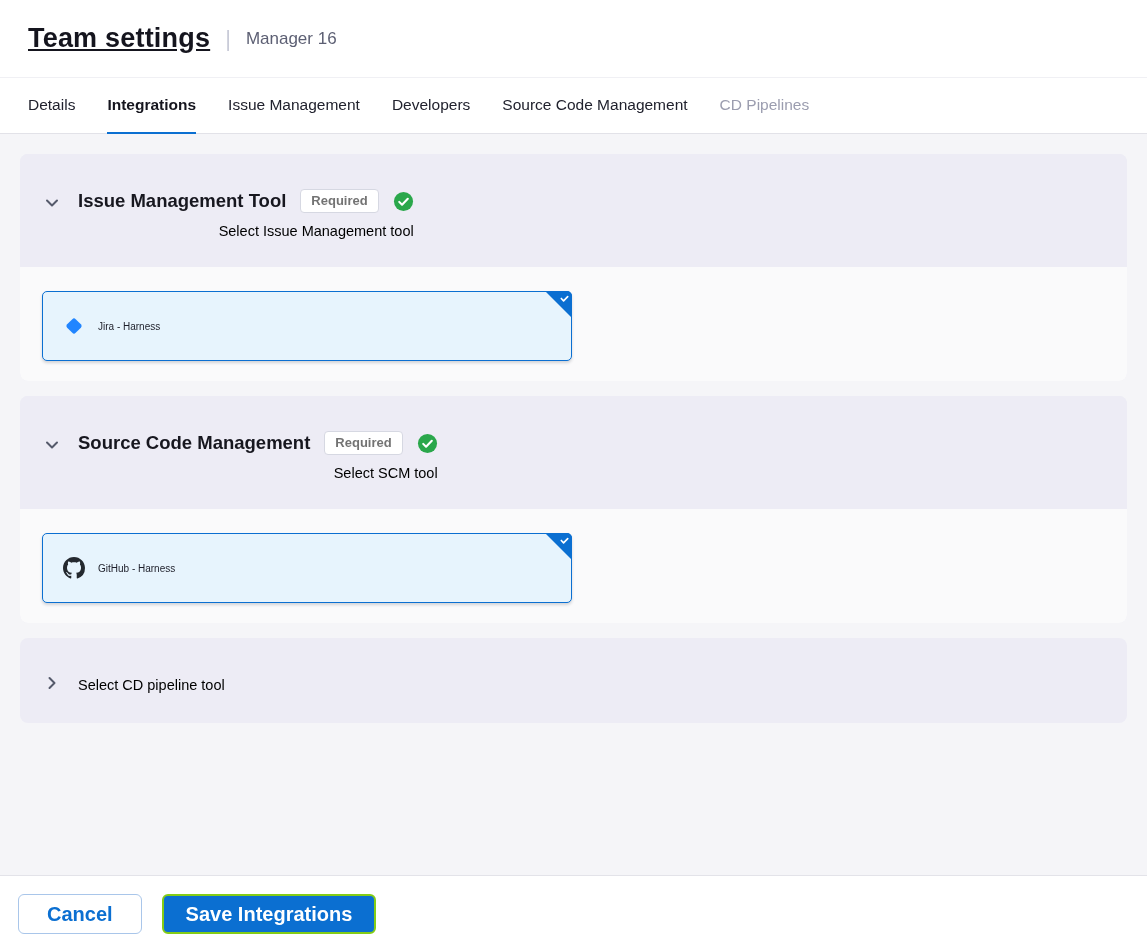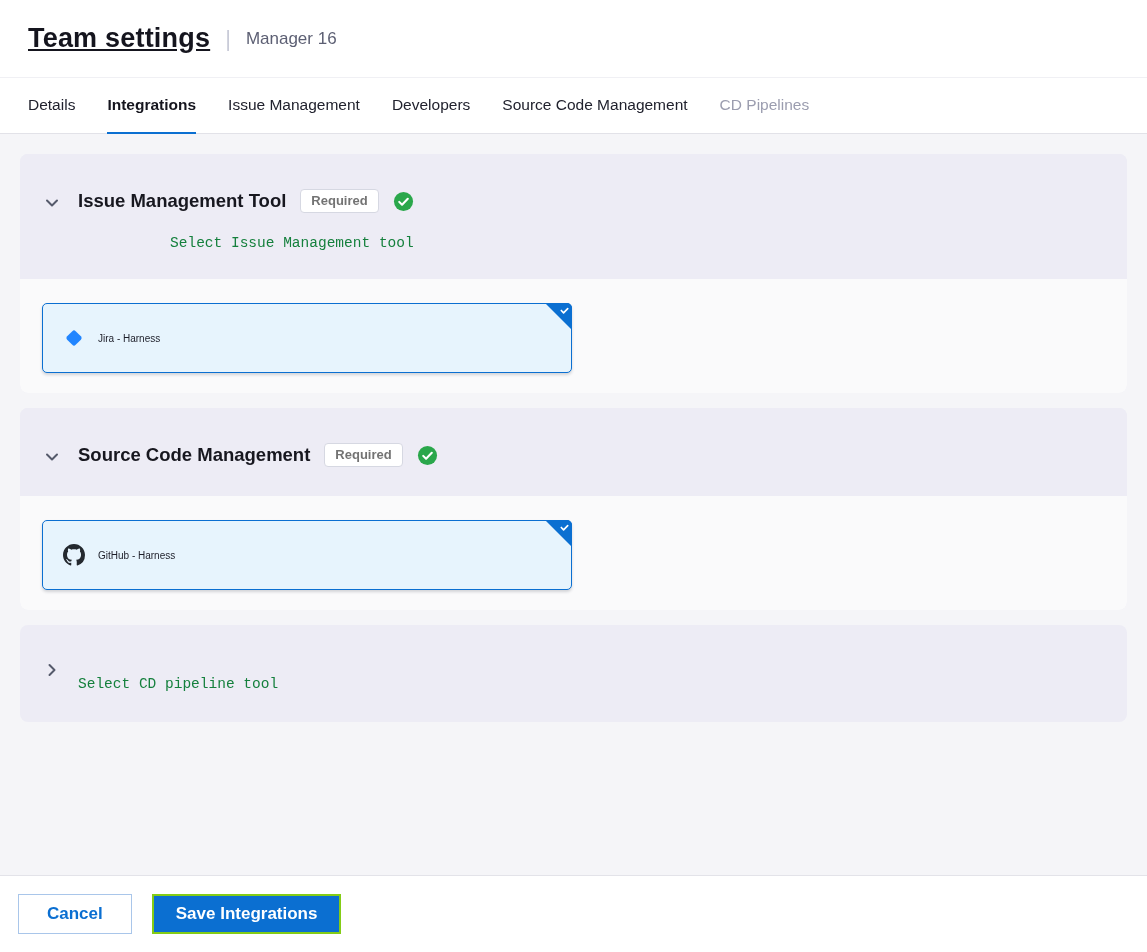--- a/index.html
+++ b/index.html
@@ -20,32 +20,32 @@
 
   
   .content { flex:1; background:#f5f5f8; padding:20px; overflow:hidden;text-align:right; }
   .section { border-radius:8px; overflow:hidden; margin-bottom:15px; background:#edecf5; }
   .acc-header { display:flex; padding:34px 24px 28px 22px; gap:16px; cursor:pointer; background:#edecf5; }
   .chev { width:20px; height:20px; margin-top:5px; flex:none; display:flex; }
   .acc-title-row { display:flex; align-items:center; gap:14px; height:26px; }
   .acc-title { font-size:18.5px; font-weight:700; color:#17171f; }
   .badge { font-size:13px; font-weight:600; color:#737373; background:#fff; border:1px solid #d6d8e2; border-radius:4px; padding:3px 10px; line-height:1.2; }
   .check-circle { width:21px; height:21px; display:flex; }
-  .acc-subtitle { font-size:14.5px; color:#15803d; margin-top:21px;font-family:Liberation Mono, monospace; }
+  .acc-subtitle { font-size:14.5px; color:#000000; margin-top:9px; }
 
   .acc-body { background:#fafafb; padding:24px 22px 20px; }
   .tool-card { position:relative; width:530px; height:70px; display:flex; align-items:center; gap:13px; padding:0 20px; background:#e7f4fd; border:1px solid #0b6fd1; border-radius:5px; cursor:pointer; box-shadow:0 2px 3px rgba(31,41,55,.18); }
   .tool-icon { width:22px; height:22px; flex:none; display:flex; }
   .tool-name { font-size:10px; color:#1d1e29; }
   .corner-flag { position:absolute; top:-1px; right:-1px; width:27px; height:27px; background:#0b6fd1; clip-path:polygon(0 0,100% 0,100% 100%); border-radius:0 5px 0 0; }
   .corner-flag svg { position:absolute; top:2px; right:2px; }
 
   
   .footer { height:77px; background:#fff; border-top:1px solid #e3e3e9; display:flex; align-items:center; gap:20px; padding:0 18px; flex:none; }
-  .btn { font-family:inherit; font-size:17px; font-weight:700; border-radius:0; height:40px; cursor:pointer; }
+  .btn { font-family:inherit; font-size:20px; font-weight:700; border-radius:6px; height:40px; cursor:pointer; }
   .btn-outline { background:#fff; color:#0b6fd1; border:1px solid #a9c6ea; padding:0 28px; }
   .btn-primary { background:#0b6fd1; color:#fff; border:2px solid #84cc16; padding:0 22px; }
 </style>
 </head>
 <body>
 
 <div class="page">
 
   <header class="app-header">
     <h1 class="page-title">Team settings</h1>
@@ -113,20 +113,21 @@
           <div class="acc-title-row">
             <h2 class="acc-title">Source Code Management</h2>
             <span class="badge">Required</span>
             <span class="check-circle">
               <svg viewBox="0 0 22 22" width="21" height="21">
                   <circle cx="11" cy="11" r="10" fill="#2aa74b"></circle>
                   <path d="M6.5 11.4l3 3 6-6.2" fill="none" stroke="#fff" stroke-width="2.2" stroke-linecap="round" stroke-linejoin="round"></path>
                 </svg>
             </span>
           </div>
+          <div class="acc-subtitle">Select SCM tool</div>
         </div>
       </div>
       <div class="acc-body">
         <div class="tool-card">
           <span class="tool-icon">
             <svg viewBox="0 0 16 16" width="22" height="22">
                 <path fill="#24292f" d="M8 0C3.58 0 0 3.58 0 8c0 3.54 2.29 6.53 5.47 7.59.4.07.55-.17.55-.38 0-.19-.01-.82-.01-1.49-2.01.37-2.53-.49-2.69-.94-.09-.23-.48-.94-.82-1.13-.28-.15-.68-.52-.01-.53.63-.01 1.08.58 1.23.82.72 1.21 1.87.87 2.33.66.07-.52.28-.87.51-1.07-1.78-.2-3.64-.89-3.64-3.95 0-.87.31-1.59.82-2.15-.08-.2-.36-1.02.08-2.12 0 0 .67-.21 2.2.82.64-.18 1.32-.27 2-.27s1.36.09 2 .27c1.53-1.04 2.2-.82 2.2-.82.44 1.1.16 1.92.08 2.12.51.56.82 1.27.82 2.15 0 3.07-1.87 3.75-3.65 3.95.29.25.54.73.54 1.48 0 1.07-.01 1.93-.01 2.2 0 .21.15.46.55.38A8.01 8.01 0 0 0 16 8c0-4.42-3.58-8-8-8z"></path>
               </svg>
           </span>
           <span class="tool-name">GitHub - Harness</span>

